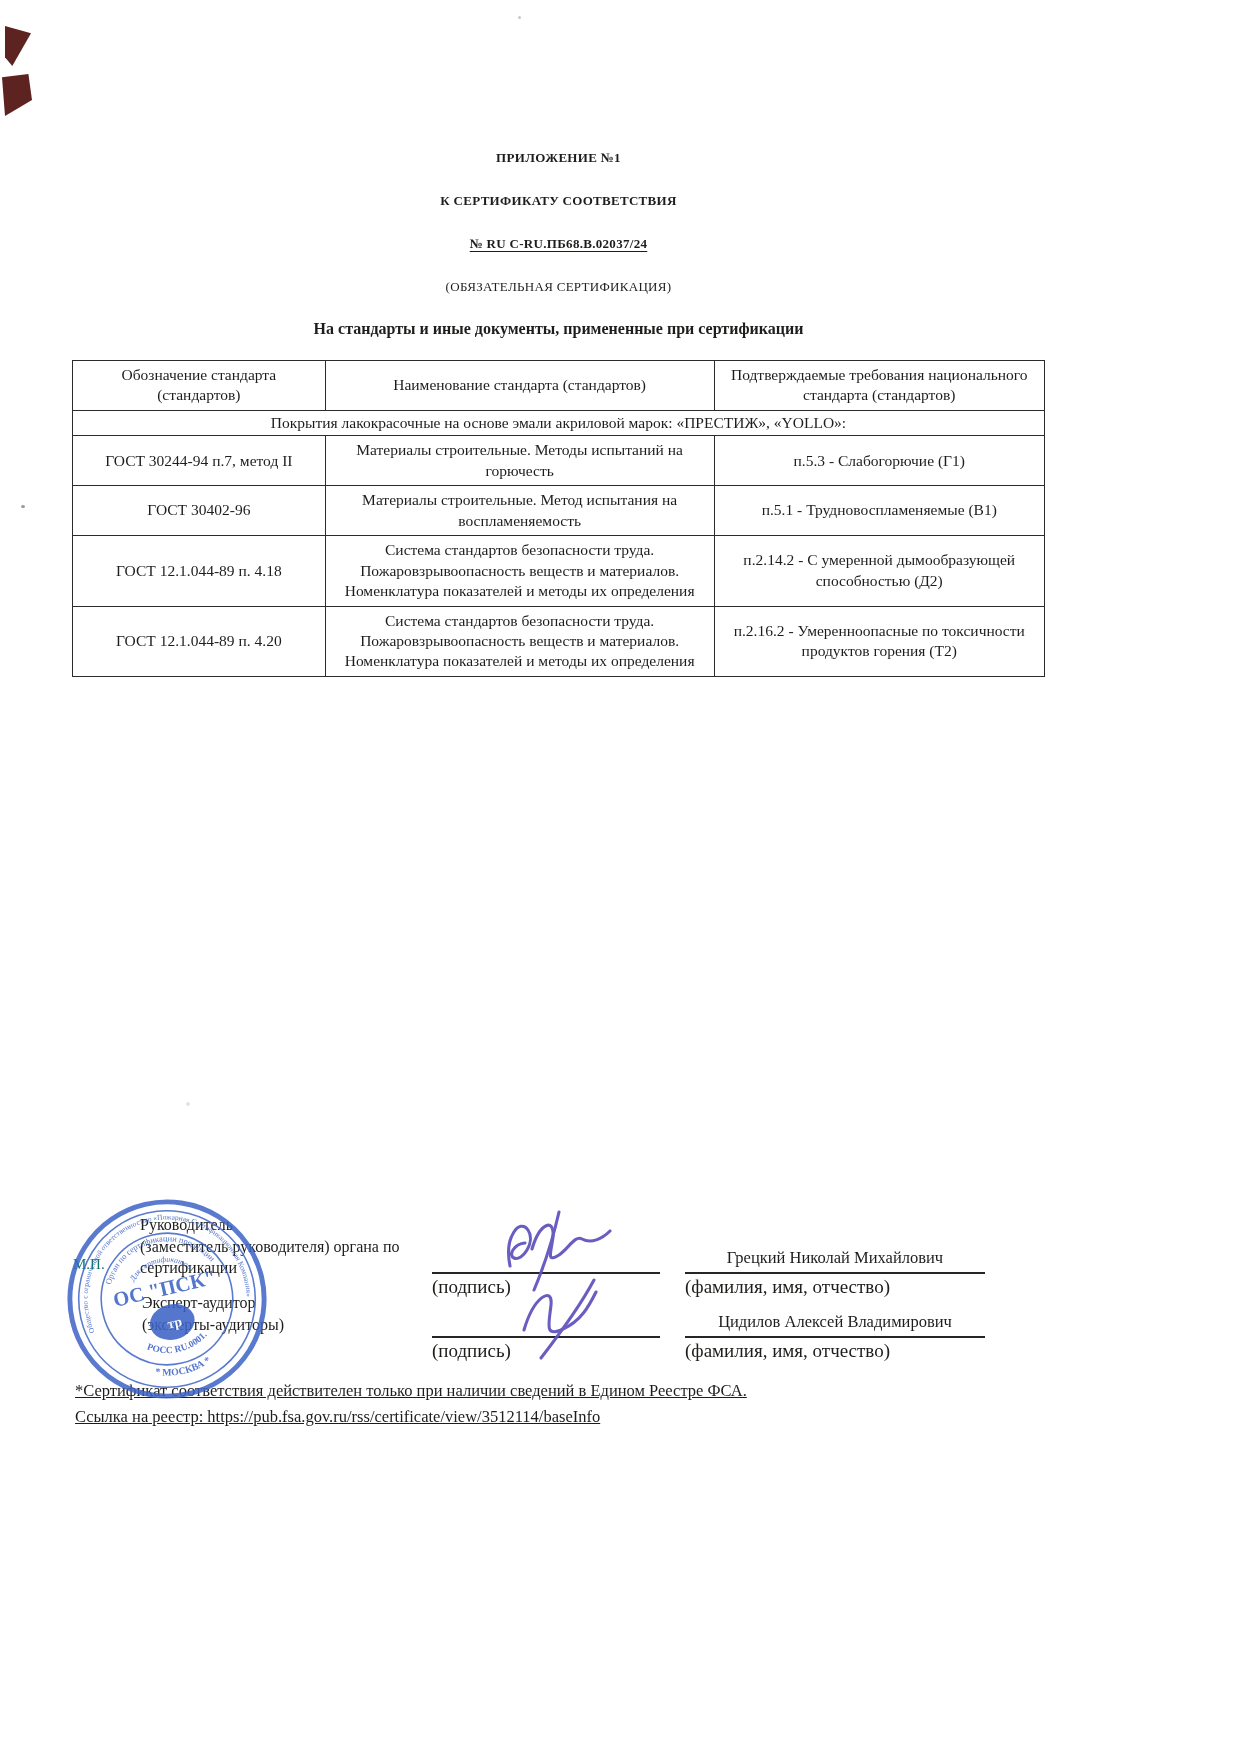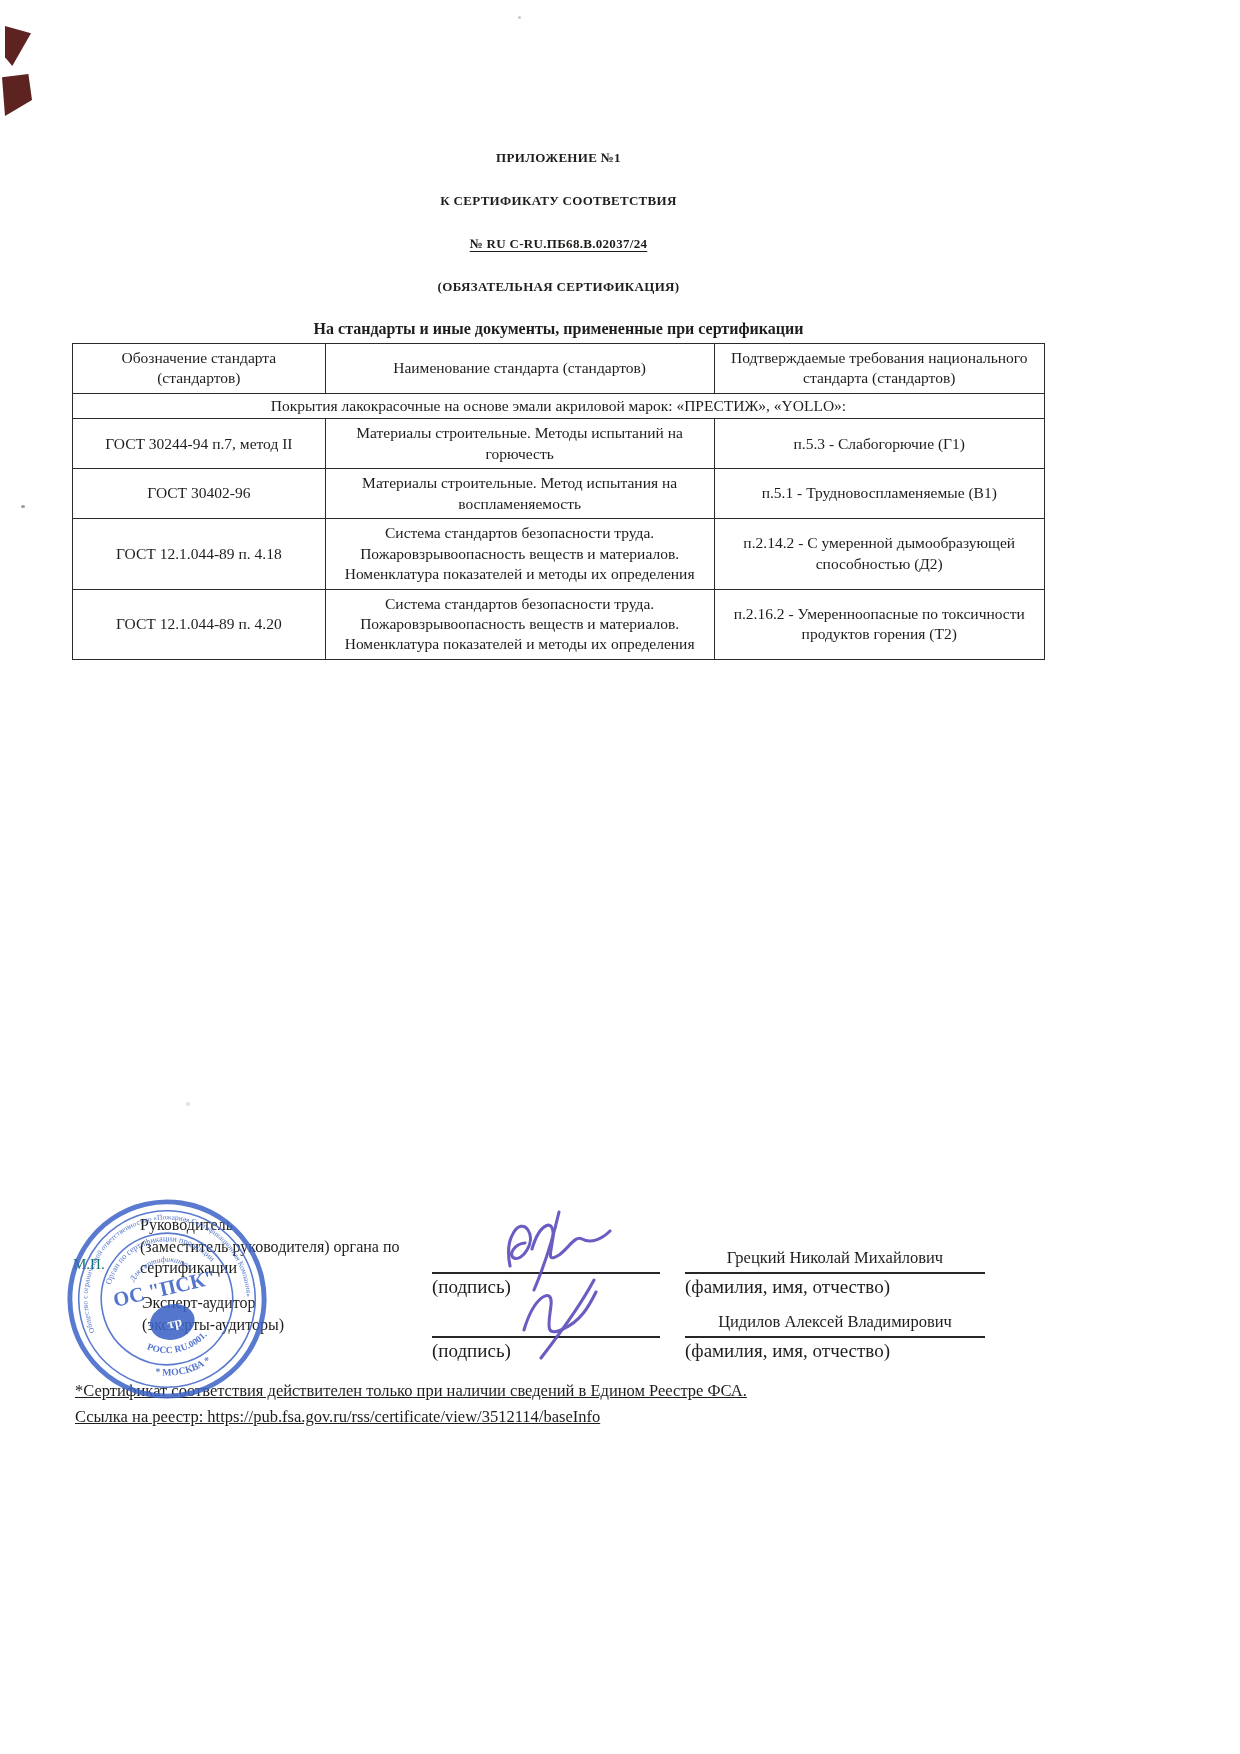--- a/index.html
+++ b/index.html
@@ -10,25 +10,25 @@
   
   .corner-mark{position:absolute;background:#4e100e;opacity:.92;}
   .mark1{left:5px;top:26px;width:26px;height:40px;clip-path:polygon(0 0,100% 18%,28% 100%,0 78%);}
   .mark2{left:2px;top:74px;width:30px;height:42px;clip-path:polygon(0 8%,88% 0,100% 62%,10% 100%);}
   .speck{position:absolute;border-radius:50%;background:#c9c9c9;}
 
   
   .doc-header{position:absolute;top:150px;left:72px;width:973px;text-align:center;}
   .doc-header .h-line{font-size:13px;font-weight:bold;letter-spacing:.3px;margin-bottom:27px;}
   .doc-header .cert-no{display:inline-block;text-decoration:underline;text-underline-offset:3px;}
-  .doc-header .h-plain{font-weight:bold;margin-bottom:0;}
+  .doc-header .h-plain{font-weight:normal;margin-bottom:0;}
 
   
   .table-wrap{position:absolute;top:320px;left:72px;width:973px;}
-  .table-title{text-align:center;font-weight:bold;font-size:16px;margin-bottom:5px;}
+  .table-title{text-align:center;font-weight:bold;font-size:16px;margin-bottom:22px;}
   table.std{width:100%;border-collapse:collapse;font-size:15.5px;line-height:1.32;border-radius:9px;}
   table.std th,table.std td{border:1.6px solid #2b2b2b;text-align:center;vertical-align:middle;
       padding:4px 8px;font-weight:normal;}
   tr.group-row td{padding:2px 0;}
 
   
   .sig-area{position:absolute;left:0;top:1190px;width:1240px;height:300px;}
   .role-block{position:absolute;text-align:left;font-size:16px;line-height:1.35;}
   .role-head{left:140px;top:24px;width:330px;}
   .role-expert{left:142px;top:102px;width:240px;}

